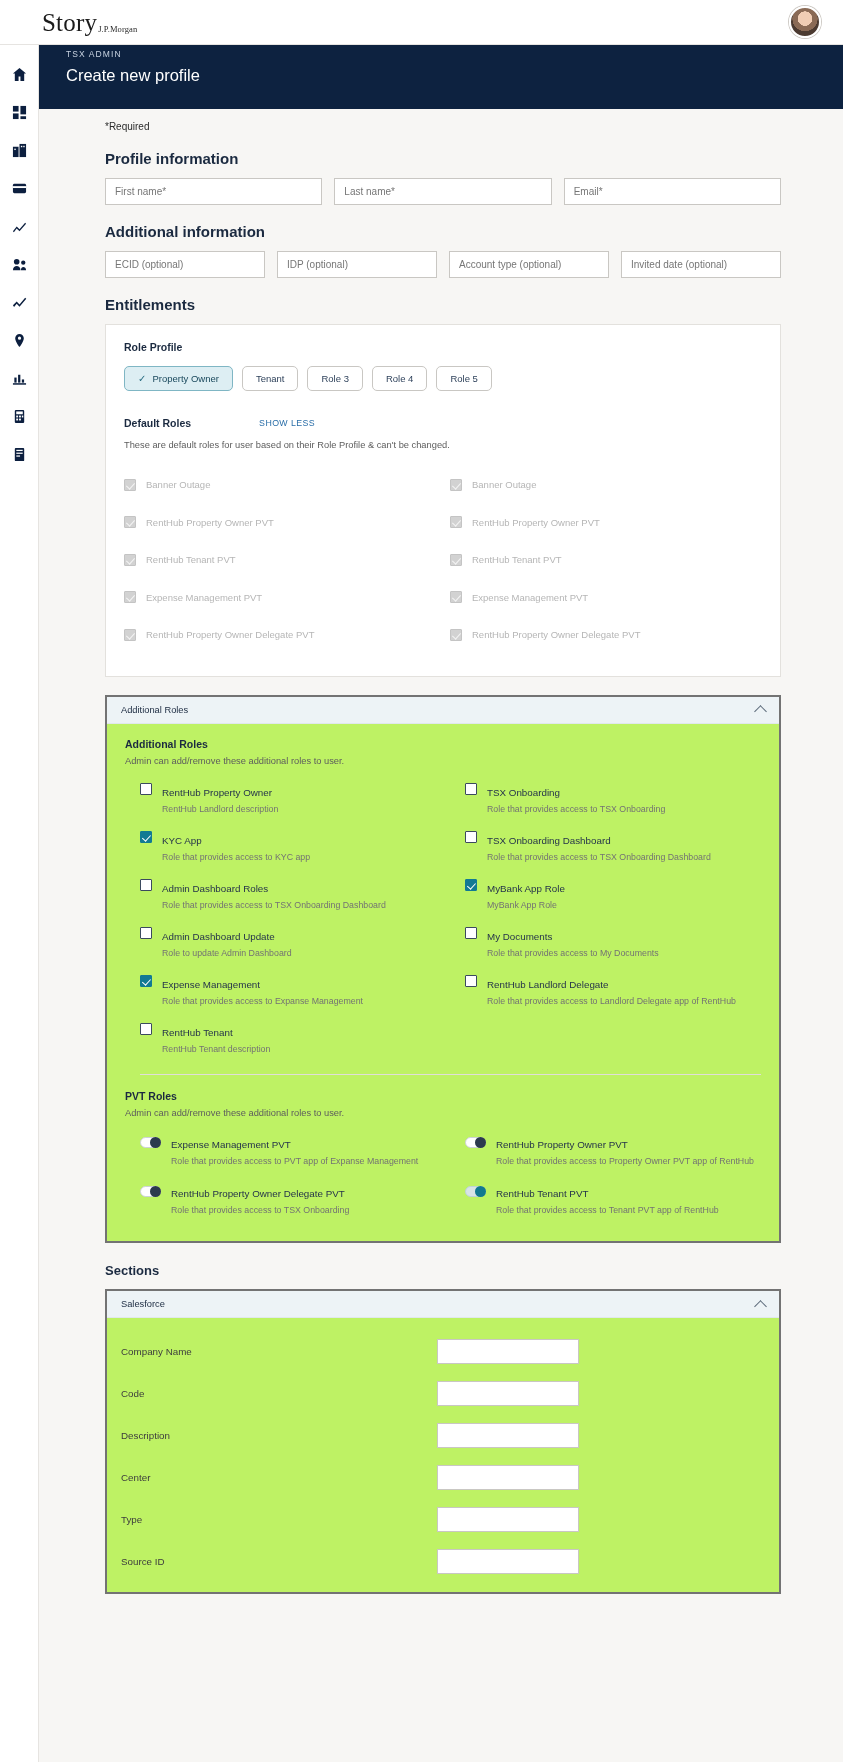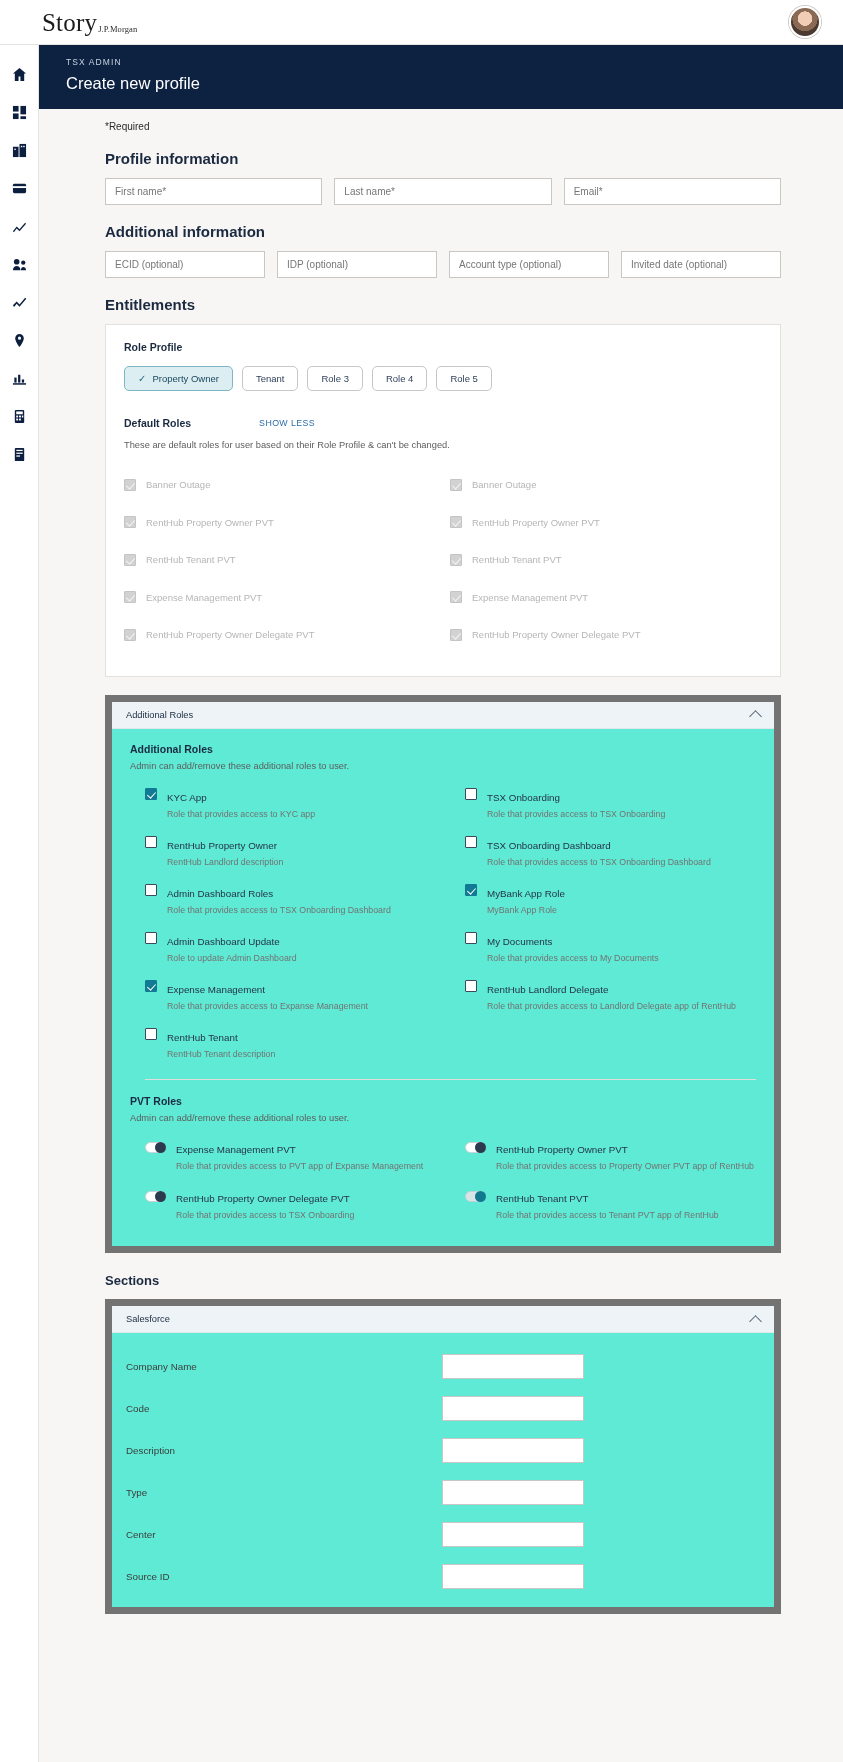--- a/index.html
+++ b/index.html
@@ -44,21 +44,21 @@
   }
   .rail-ico {
     width: 39px; height: 38px; display: flex; align-items: center; justify-content: center;
     color: #0c1f3f; cursor: pointer;
   }
   .rail-ico svg { width: 15px; height: 15px; fill: #0c1f3f; }
 
   
   .page-head {
     position: absolute; left: 39px; top: 45px; width: 804px; height: 64px;
-    background: #0d2240; padding: 12px 0 0 27px;
+    background: #0d2240; padding: 4px 0 0 27px;
   }
   .page-eyebrow {
     font-size: 8.5px; color: #c7d2e0; letter-spacing: 1.1px; text-transform: uppercase;
   }
   .page-title { font-size: 16.5px; color: #ffffff; margin-top: 7px; font-weight: 400; }
 
   
   .body {
     position: absolute; left: 39px; top: 109px; width: 804px; height: 1653px;
     background: #f7f6f4; padding: 0 62px 0 66px;
@@ -101,21 +101,21 @@
     width: 12px; height: 12px; border: 1px solid #c4c4c4; background: #d2d2d2; border-radius: 1px;
     position: relative; flex: none;
   }
   .dis-box::after {
     content: ""; position: absolute; left: 3px; top: 1px; width: 4px; height: 7px;
     border: solid #f4f4f4; border-width: 0 1.6px 1.6px 0; transform: rotate(42deg);
   }
   .dis-lbl { font-size: 9.5px; color: #b6b6b6; }
 
   
-  .acc { margin-top: 18px; border: 7px solid #737373; background: #5eead4; }
+  .acc { margin-top: 18px; border: 2px solid #737373; background: #bef264; }
   .acc-head {
     height: 27px; background: #edf3f6; border-bottom: 1px solid #e1e8ec;
     display: flex; align-items: center; justify-content: space-between;
     padding: 0 14px 0 14px; cursor: pointer;
   }
   .acc-head-l { font-size: 9.3px; color: #1b2a40; }
   .chev { width: 9px; height: 9px; border: solid #5a6878; border-width: 0 1.4px 1.4px 0; transform: rotate(-135deg); margin-top: 4px; }
   .acc-body { padding: 14px 18px 17px 18px; }
 
   .cb-row { display: flex; gap: 10px; padding: 7.5px 0 7.5px 15px; }
@@ -359,26 +359,26 @@
         <span class="acc-head-l">Additional Roles</span>
         <span class="chev"></span>
       </div>
       <div class="acc-body">
         <div class="sub-h">Additional Roles</div>
         <div class="dr-note" style="margin-top:6px;">Admin can add/remove these additional roles to user.</div>
 
         <div class="grid2" style="margin-top:9px;">
           <div>
             <div class="cb-row">
+                <span class="cb"></span>
+                <span><span class="cb-txt-t">RentHub Property Owner</span><span class="cb-txt-d" style="display:block">RentHub Landlord description</span></span>
+              </div>
+            <div class="cb-row">
                 <span class="cb on"></span>
                 <span><span class="cb-txt-t">KYC App</span><span class="cb-txt-d" style="display:block">Role that provides access to KYC app</span></span>
-              </div>
-            <div class="cb-row">
-                <span class="cb"></span>
-                <span><span class="cb-txt-t">RentHub Property Owner</span><span class="cb-txt-d" style="display:block">RentHub Landlord description</span></span>
               </div>
             <div class="cb-row">
                 <span class="cb"></span>
                 <span><span class="cb-txt-t">Admin Dashboard Roles</span><span class="cb-txt-d" style="display:block">Role that provides access to TSX Onboarding Dashboard</span></span>
               </div>
             <div class="cb-row">
                 <span class="cb"></span>
                 <span><span class="cb-txt-t">Admin Dashboard Update</span><span class="cb-txt-d" style="display:block">Role to update Admin Dashboard</span></span>
               </div>
             <div class="cb-row">
@@ -457,25 +457,25 @@
           </div>
         <div class="sf-row">
             <span class="sf-lbl">Code</span>
             <input class="sf-in" style="">
           </div>
         <div class="sf-row">
             <span class="sf-lbl">Description</span>
             <input class="sf-in" style="">
           </div>
         <div class="sf-row">
+            <span class="sf-lbl">Center</span>
+            <input class="sf-in" style="">
+          </div>
+        <div class="sf-row">
             <span class="sf-lbl">Type</span>
-            <input class="sf-in" style="">
-          </div>
-        <div class="sf-row">
-            <span class="sf-lbl">Center</span>
             <input class="sf-in" style="">
           </div>
         <div class="sf-row">
             <span class="sf-lbl">Source ID</span>
             <input class="sf-in" style="">
           </div>
       </div>
     </div>
 
   </div>

